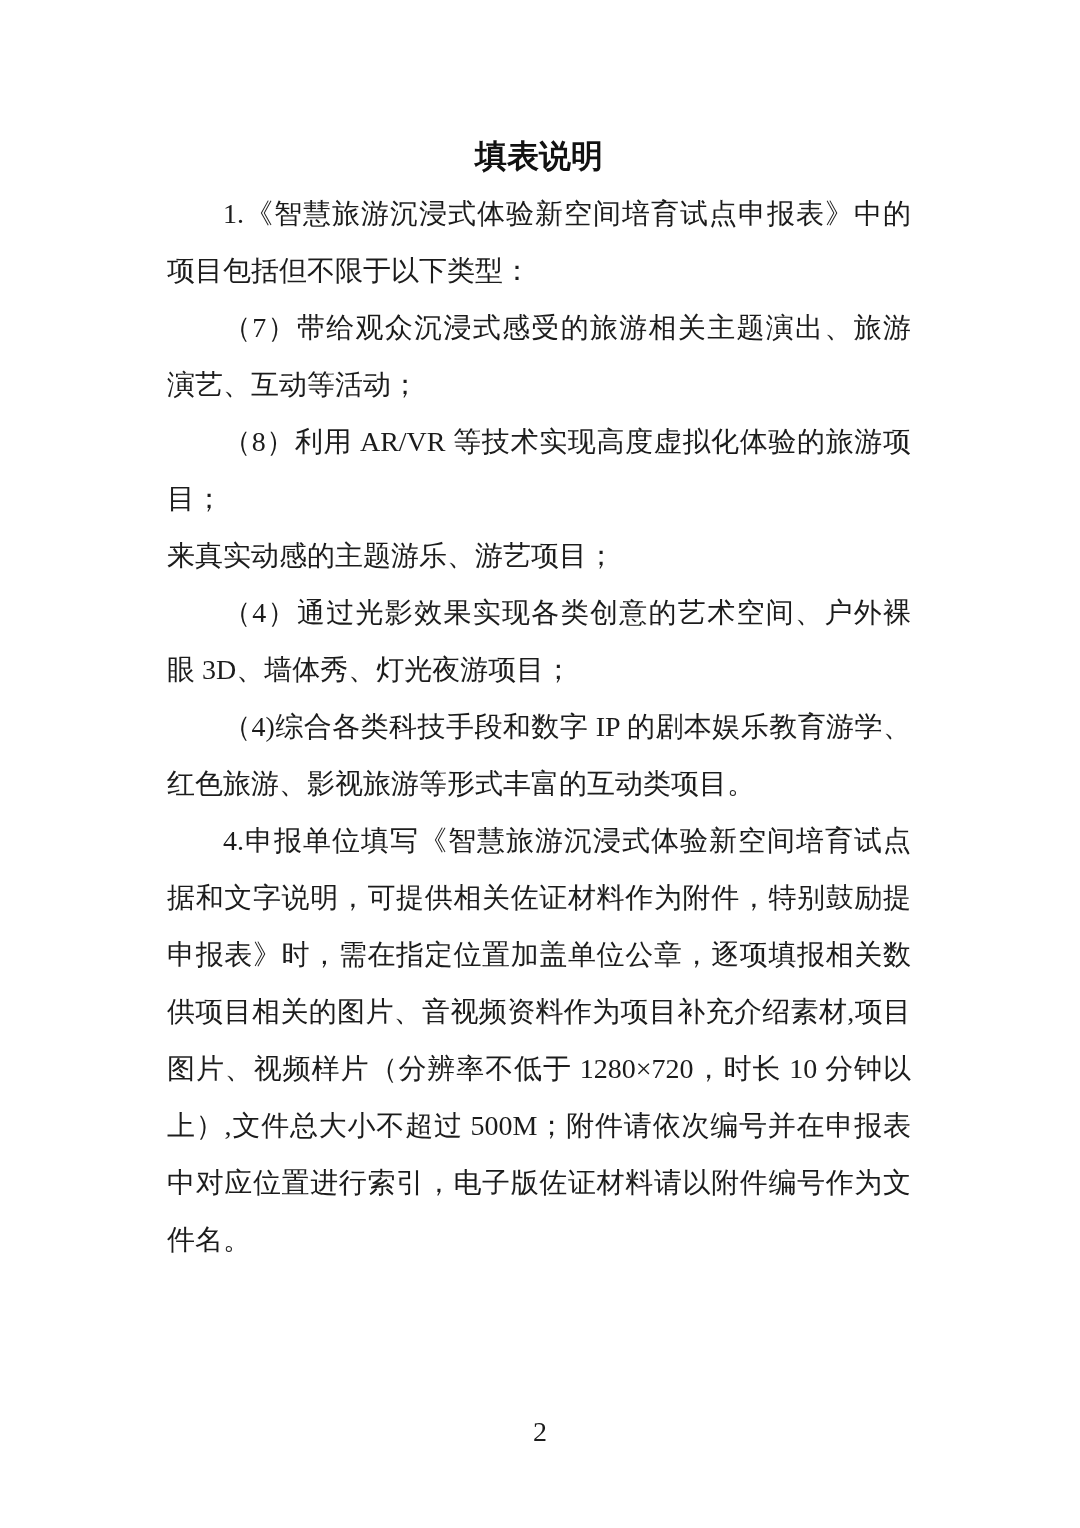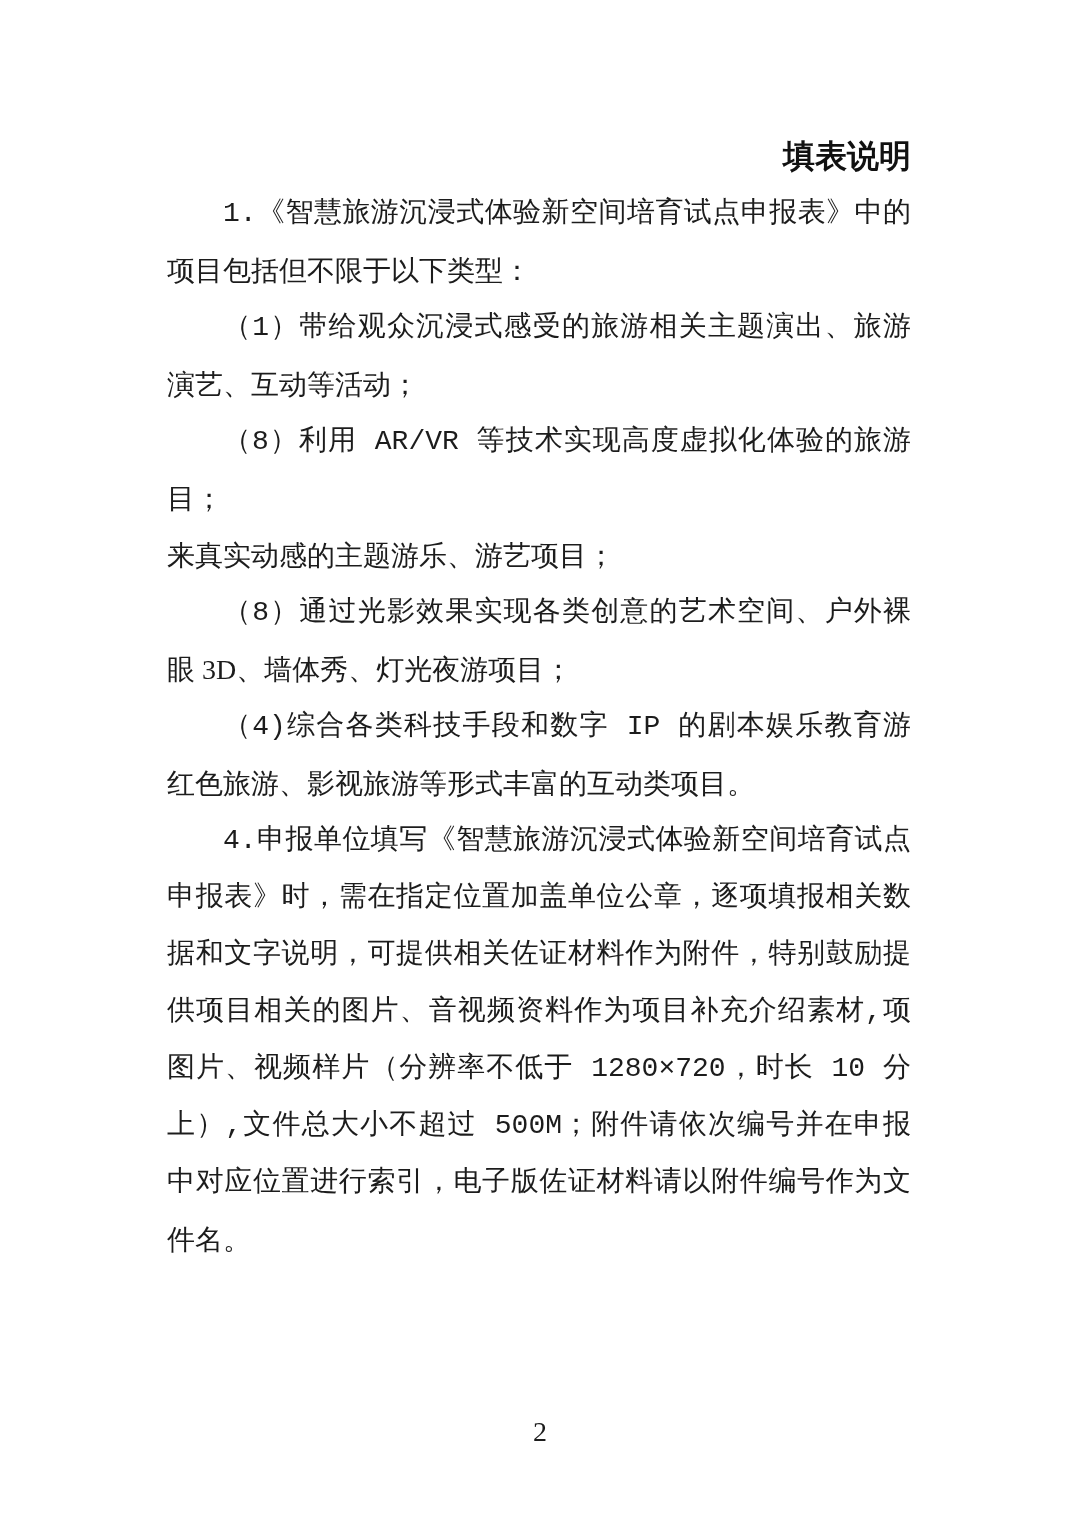--- a/index.html
+++ b/index.html
@@ -22,39 +22,38 @@
     left: 167px;
     top: 128px;
     width: 744px;
   }
   .doc-title {
     font-family: "Liberation Sans", "DejaVu Sans", sans-serif;
     font-weight: bold;
     font-size: 32px;
     line-height: 57px;
     height: 57px;
-    text-align: right;
+    text-align: center;
     color: #111111;
     overflow: hidden;
   }
   .paragraph {
     margin: 0;
     padding: 0;
   }
   .text-line {
     font-size: 28px;
     line-height: 57px;
     height: 57px;
     overflow: hidden;
     text-justify: inter-character;
   }
   .text-line.full {
     text-align: justify;
     text-align-last: justify;
-    font-family: Liberation Mono, monospace;
   }
   .text-line.short {
     text-align: right;
     text-align-last: left;
   }
   .text-line.first {
     text-indent: 56px;
   }
   .page-footer {
     position: absolute;
@@ -73,42 +72,42 @@
 
 <div class="page">
   <div class="content">
     <div class="doc-title">填表说明</div>
     <div id="paragraphs">
         <div class="paragraph">
           <div class="text-line full first">1.《智慧旅游沉浸式体验新空间培育试点申报表》中的</div>
           <div class="text-line short">项目包括但不限于以下类型：</div>
         </div>
         <div class="paragraph">
-          <div class="text-line full first">（1）带给观众沉浸式感受的旅游相关主题演出、旅游</div>
+          <div class="text-line full first">（7）带给观众沉浸式感受的旅游相关主题演出、旅游</div>
           <div class="text-line short">演艺、互动等活动；</div>
         </div>
         <div class="paragraph">
           <div class="text-line full first">（8）利用 AR/VR 等技术实现高度虚拟化体验的旅游项</div>
           <div class="text-line short">目；</div>
         </div>
         <div class="paragraph">
           <div class="text-line short">来真实动感的主题游乐、游艺项目；</div>
         </div>
         <div class="paragraph">
-          <div class="text-line full first">（8）通过光影效果实现各类创意的艺术空间、户外裸</div>
+          <div class="text-line full first">（4）通过光影效果实现各类创意的艺术空间、户外裸</div>
           <div class="text-line short">眼 3D、墙体秀、灯光夜游项目；</div>
         </div>
         <div class="paragraph">
           <div class="text-line full first">（4)综合各类科技手段和数字 IP 的剧本娱乐教育游学、</div>
           <div class="text-line short">红色旅游、影视旅游等形式丰富的互动类项目。</div>
         </div>
         <div class="paragraph">
           <div class="text-line full first">4.申报单位填写《智慧旅游沉浸式体验新空间培育试点</div>
+          <div class="text-line full">据和文字说明，可提供相关佐证材料作为附件，特别鼓励提</div>
           <div class="text-line full">申报表》时，需在指定位置加盖单位公章，逐项填报相关数</div>
-          <div class="text-line full">据和文字说明，可提供相关佐证材料作为附件，特别鼓励提</div>
           <div class="text-line full">供项目相关的图片、音视频资料作为项目补充介绍素材,项目</div>
           <div class="text-line full">图片、视频样片（分辨率不低于 1280×720，时长 10 分钟以</div>
           <div class="text-line full">上）,文件总大小不超过 500M；附件请依次编号并在申报表</div>
           <div class="text-line full">中对应位置进行索引，电子版佐证材料请以附件编号作为文</div>
           <div class="text-line short">件名。</div>
         </div>
       </div>
   </div>
   <div class="page-footer">2</div>
 </div>

